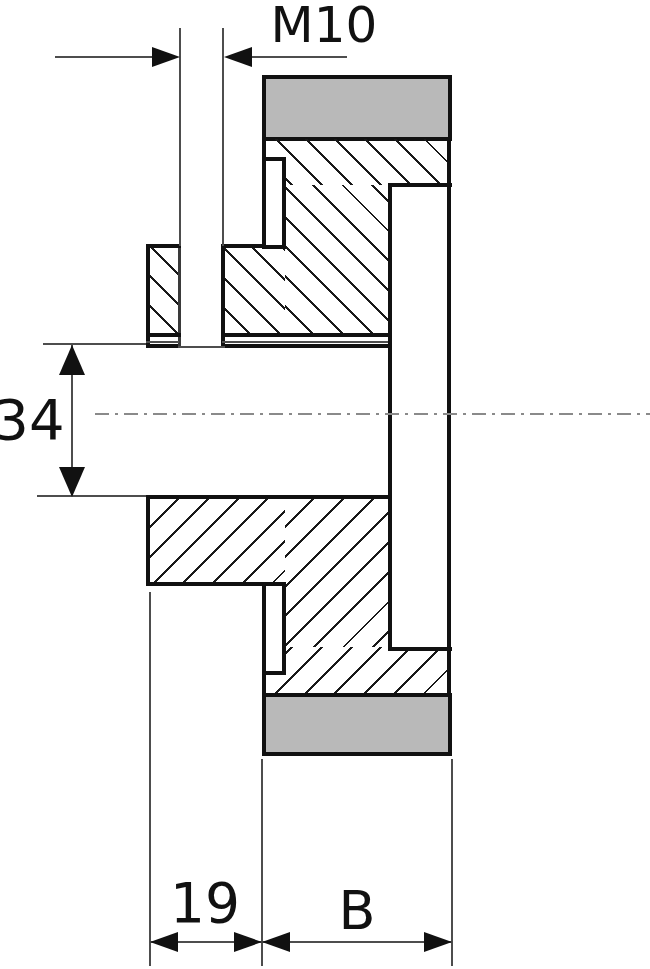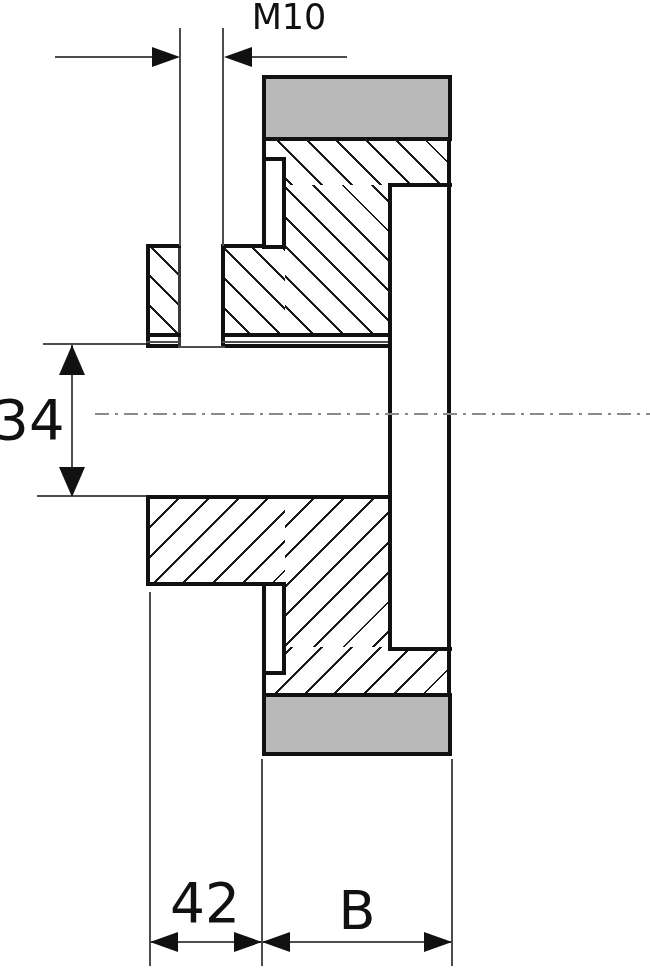--- a/index.html
+++ b/index.html
@@ -68,34 +68,34 @@
   <div class="k" style="left:262px;top:671px;width:4px;height:24px;"></div>
 
   <div class="cl" style="left:95px;top:413px;width:555px;"></div>
 
   <div class="d" style="left:179px;top:28px;width:2px;height:218px;"></div>
   <div class="d" style="left:222px;top:28px;width:2px;height:218px;"></div>
   <div class="d" style="left:55px;top:56px;width:122px;height:2px;"></div>
   <div class="d" style="left:249px;top:56px;width:98px;height:2px;"></div>
   <div class="arr" style="left:152px;top:47px;border-top:10px solid transparent;border-bottom:10px solid transparent;border-left:28px solid var(--c-outline);"></div>
   <div class="arr" style="left:224px;top:47px;border-top:10px solid transparent;border-bottom:10px solid transparent;border-right:28px solid var(--c-outline);"></div>
-  <div class="lbl" style="left:289px;top:0px;font-size:35px;">M10</div>
+  <div class="lbl" style="left:324px;top:0px;font-size:50px;">M10</div>
 
   <div class="d" style="left:43px;top:343px;width:103px;height:2px;"></div>
   <div class="d" style="left:37px;top:495px;width:109px;height:2px;"></div>
   <div class="d" style="left:71px;top:345px;width:2px;height:152px;"></div>
   <div class="arr" style="left:59px;top:345px;border-left:13px solid transparent;border-right:13px solid transparent;border-bottom:30px solid var(--c-outline);"></div>
   <div class="arr" style="left:59px;top:467px;border-left:13px solid transparent;border-right:13px solid transparent;border-top:30px solid var(--c-outline);"></div>
   <div class="lbl" style="left:29px;top:392px;font-size:56px;">34</div>
 
   <div class="d" style="left:149px;top:592px;width:2px;height:374px;"></div>
   <div class="d" style="left:261px;top:759px;width:2px;height:207px;"></div>
   <div class="d" style="left:451px;top:759px;width:2px;height:207px;"></div>
   <div class="d" style="left:150px;top:941px;width:112px;height:2px;"></div>
   <div class="d" style="left:262px;top:941px;width:190px;height:2px;"></div>
   <div class="arr" style="left:150px;top:932px;border-top:10px solid transparent;border-bottom:10px solid transparent;border-right:28px solid var(--c-outline);"></div>
   <div class="arr" style="left:234px;top:932px;border-top:10px solid transparent;border-bottom:10px solid transparent;border-left:28px solid var(--c-outline);"></div>
   <div class="arr" style="left:262px;top:932px;border-top:10px solid transparent;border-bottom:10px solid transparent;border-right:28px solid var(--c-outline);"></div>
   <div class="arr" style="left:424px;top:932px;border-top:10px solid transparent;border-bottom:10px solid transparent;border-left:28px solid var(--c-outline);"></div>
-  <div class="lbl" style="left:205px;top:876px;font-size:55px;">42</div>
+  <div class="lbl" style="left:205px;top:876px;font-size:55px;">19</div>
   <div class="lbl" style="left:357px;top:884px;font-size:54px;">B</div>
 
 </div>
 
 </body></html>

